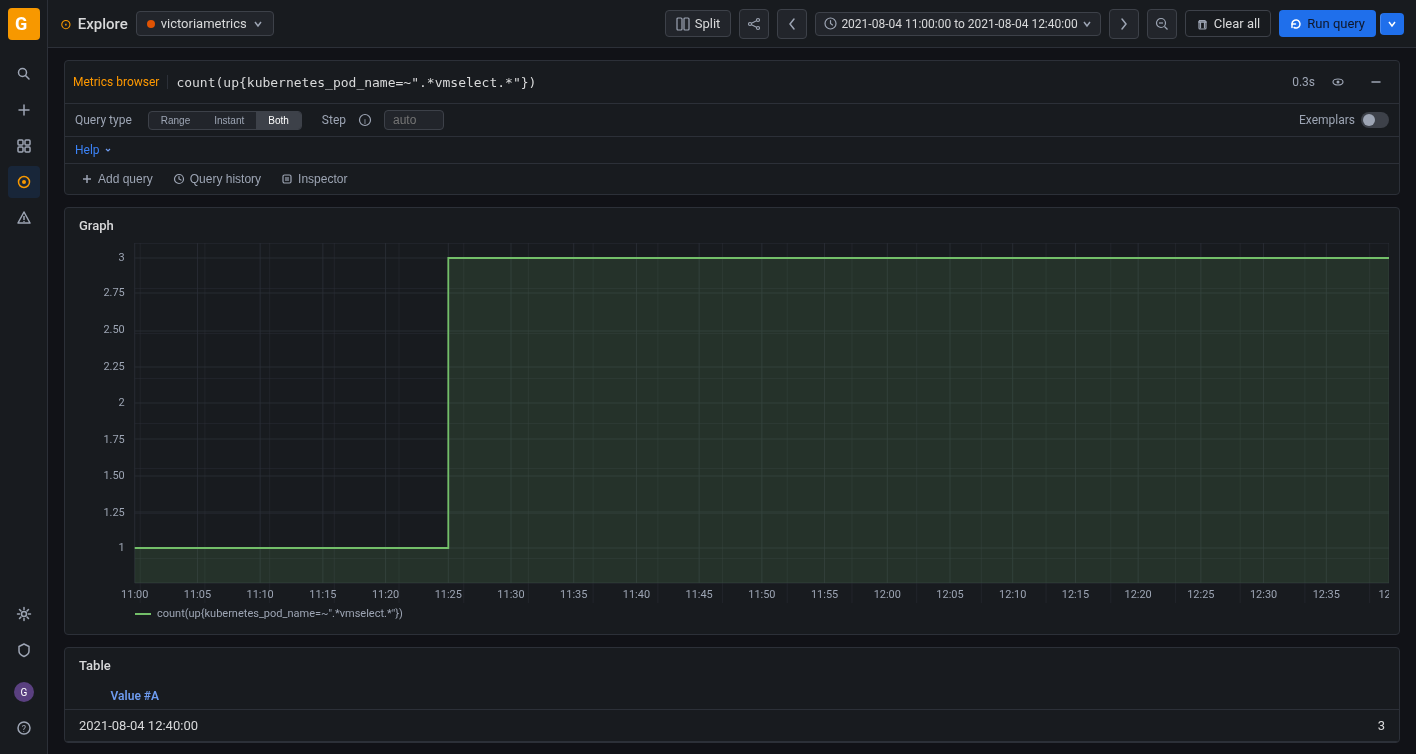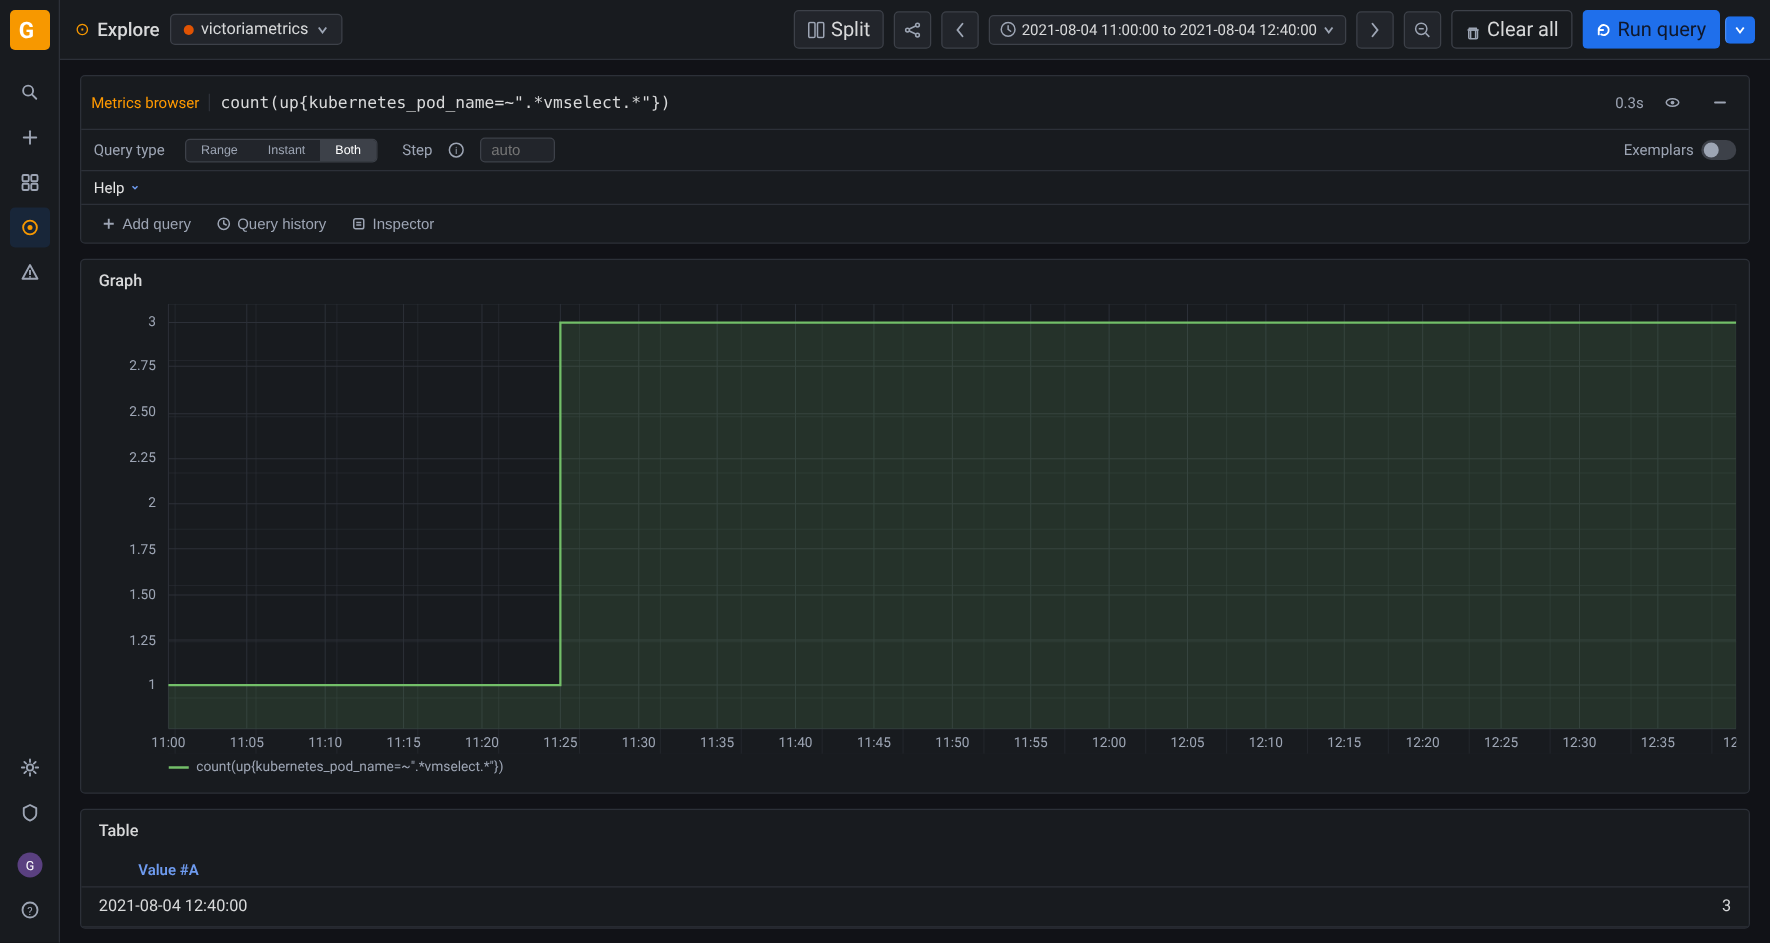--- a/index.html
+++ b/index.html
@@ -91,21 +91,21 @@
       background: #e05303;
       border-radius: 50%;
     }
     .btn {
       display: flex;
       align-items: center;
       gap: 5px;
       border-radius: 4px;
       padding: 5px 10px;
       cursor: pointer;
-      font-size: 16px;
+      font-size: 13px;
       border: 1px solid transparent;
     }
     .btn-secondary {
       background: #22252b;
       border-color: #3d4149;
       color: #d8d9da;
     }
     .btn-primary {
       background: #1f6feb;
       color: #0f172a;
@@ -269,21 +269,21 @@
       border: none;
       cursor: pointer;
       font-size: 12px;
       padding: 4px 8px;
       border-radius: 4px;
     }
     .help-btn {
       display: flex;
       align-items: center;
       gap: 3px;
-      color: #e5e5e5;
+      color: #3b82f6;
       font-size: 12px;
       cursor: pointer;
     }
 
     
     .section {
       background: #181b1f;
       border: 1px solid #2c3038;
       border-radius: 4px;
       margin-bottom: 12px;

